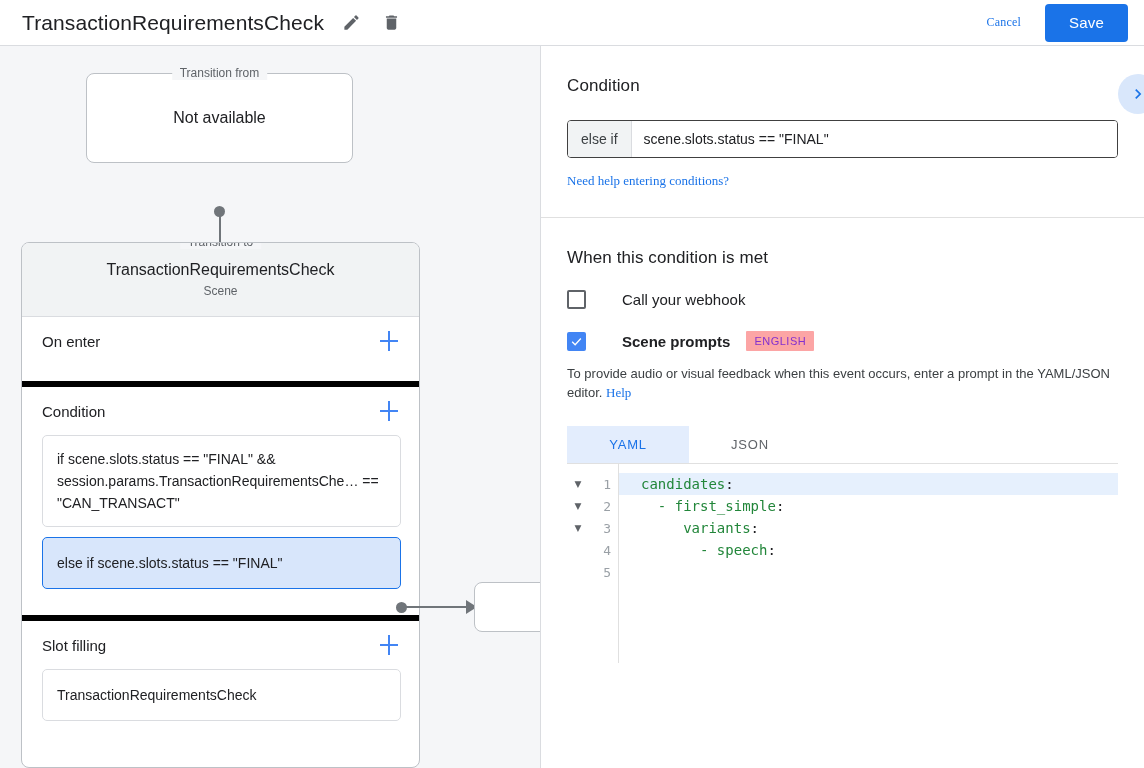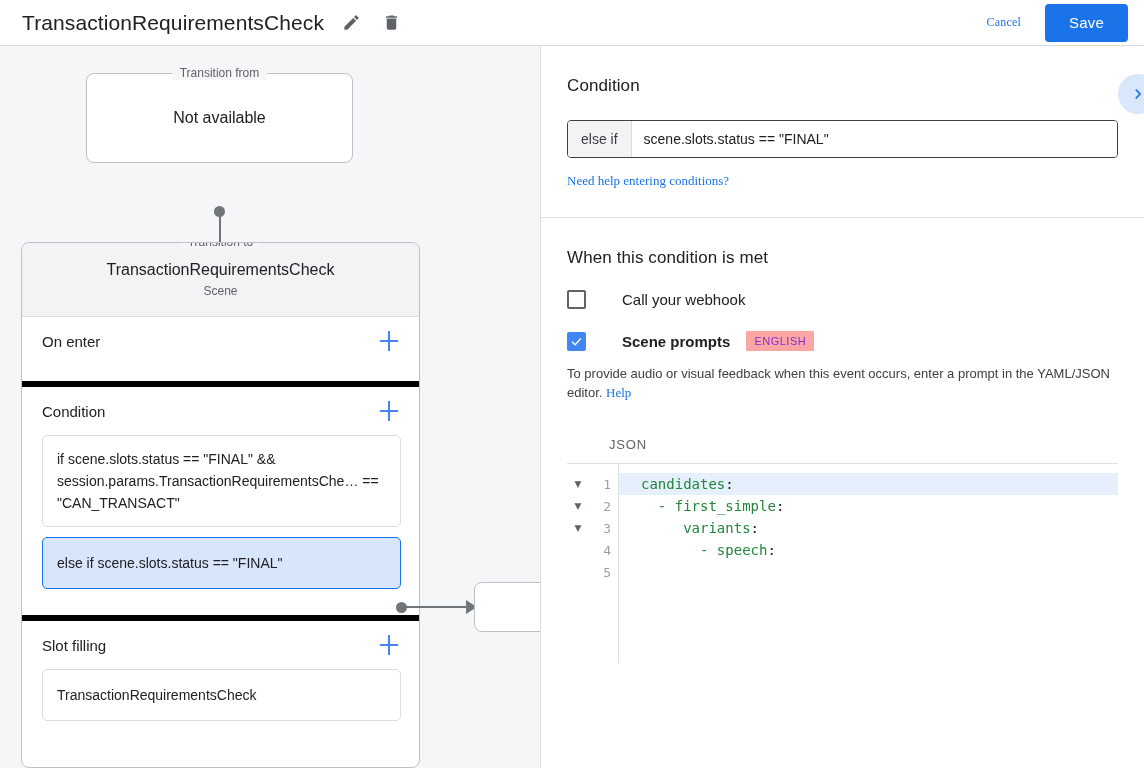--- a/index.html
+++ b/index.html
@@ -330,20 +330,21 @@
         <span class="check-label bold">Scene prompts</span>
         <span class="lang-badge">ENGLISH</span>
       </div>
 
       <div class="desc">
         <span>To provide audio or visual feedback when this event occurs, enter a prompt in the YAML/JSON editor.</span>
         <a class="link">Help</a>
       </div>
 
       <div class="tabs">
+        <div class="tab active">YAML</div>
         <div class="tab">JSON</div>
       </div>
 
       <div class="editor">
         <div class="gutter">
           <div class="gl">
               <span class="fold">▼</span>
               <span class="lnum">1</span>
             </div>
           <div class="gl">

